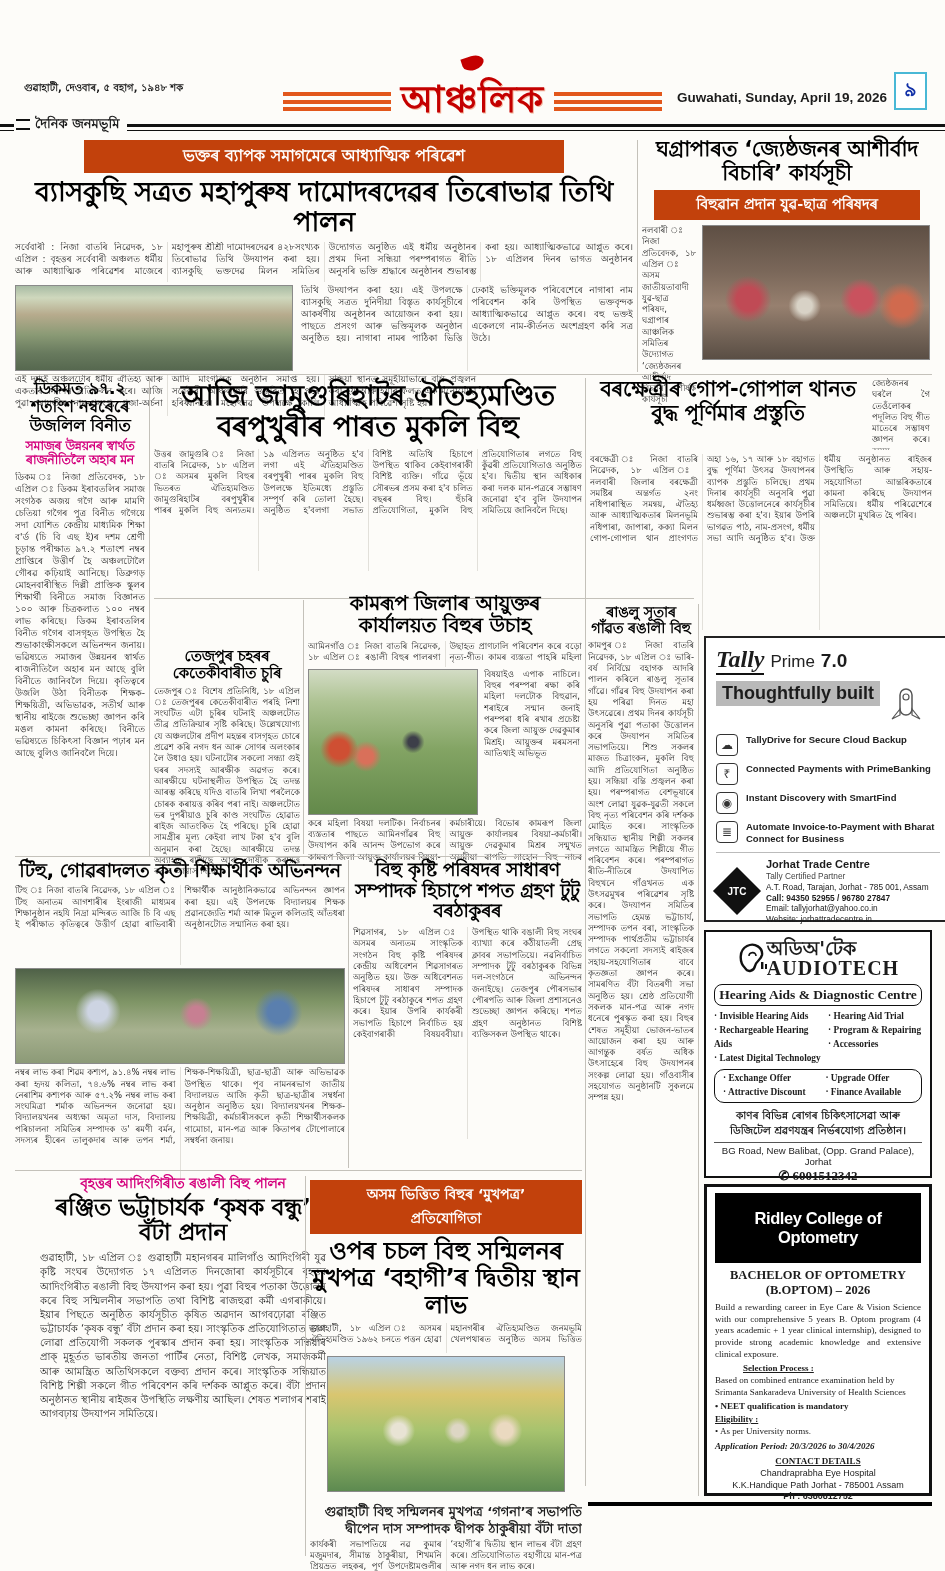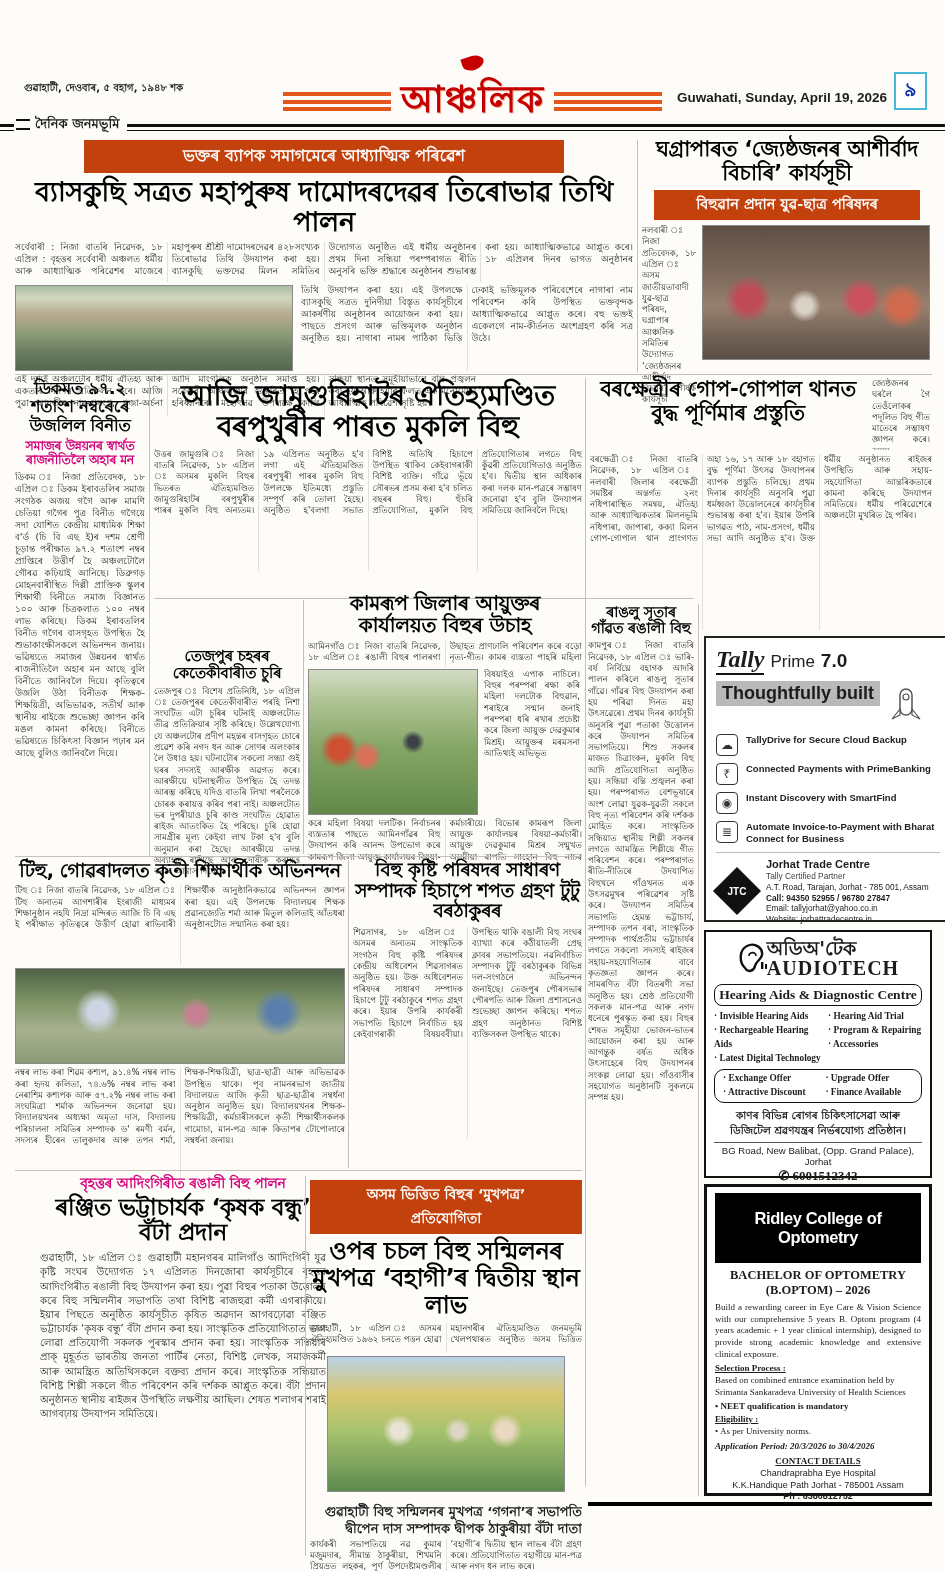--- a/index.html
+++ b/index.html
@@ -209,21 +209,21 @@
     <div style="font-family:'DejaVu Sans',sans-serif;font-size:10.5px;font-weight:700;text-align:center;margin-top:5px;line-height:1.45;">কাণৰ বিভিন্ন ৰোগৰ চিকিৎসাসেৱা আৰু ডিজিটেল শ্ৰৱণযন্ত্ৰৰ নিৰ্ভৰযোগ্য প্ৰতিষ্ঠান।</div>
     <div style="border-top:1px solid #555;margin-top:4px;padding-top:2px;font-size:9.6px;text-align:center;font-family:'Liberation Sans',sans-serif;">BG Road, New Balibat, (Opp. Grand Palace), Jorhat</div>
     <div style="text-align:center;font-size:13px;font-weight:800;margin-top:1px;"><span>✆ </span><span>6001512342</span></div>
   </div>
 
   <div class="ad abs serif" style="left:704px;top:1184px;width:228px;height:312px;border:3px solid #111;padding:6px 8px;">
     <div style="background:#000;color:#fff;font-size:16.5px;font-weight:800;text-align:center;padding:16px 2px;font-family:'Liberation Sans',sans-serif;letter-spacing:-0.4px;">Ridley College of Optometry</div>
     <div style="text-align:center;font-size:12.5px;font-weight:800;margin-top:5px;">BACHELOR OF OPTOMETRY</div>
     <div style="text-align:center;font-size:12.5px;font-weight:800;">(B.OPTOM) – 2026</div>
     <div class="rl" style="text-align:justify;margin-top:4px;">Build a rewarding career in Eye Care &amp; Vision Science with our comprehensive 5 years B. Optom program (4 years academic + 1 year clinical internship), designed to provide strong academic knowledge and extensive clinical exposure.</div>
-    <div class="rl" style="font-weight:800;text-decoration:underline;margin-top:3px;">Selection Process :</div>
+    <div class="rl" style="font-weight:800;text-decoration:underline;margin-top:3px;margin-left:28px;">Selection Process :</div>
     <div class="rl">Based on combined entrance examination held by Srimanta Sankaradeva University of Health Sciences</div>
     <div class="rl" style="font-weight:800;margin-top:2px;">• NEET qualification is mandatory</div>
     <div class="rl" style="font-weight:800;text-decoration:underline;margin-top:2px;">Eligibility :</div>
     <div class="rl">• As per University norms.</div>
     <div class="rl" style="font-weight:800;font-style:italic;margin-top:3px;">Application Period: 20/3/2026 to 30/4/2026</div>
     <div class="rl" style="font-weight:800;text-decoration:underline;text-align:center;margin-top:4px;">CONTACT DETAILS</div>
     <div class="rl" style="text-align:center;font-family:'Liberation Sans',sans-serif;">Chandraprabha Eye Hospital</div>
     <div class="rl" style="text-align:center;font-family:'Liberation Sans',sans-serif;">K.K.Handique Path Jorhat - 785001 Assam</div>
     <div class="rl" style="text-align:center;font-weight:800;font-family:'Liberation Sans',sans-serif;">Ph : 6380812752</div>
   </div>

